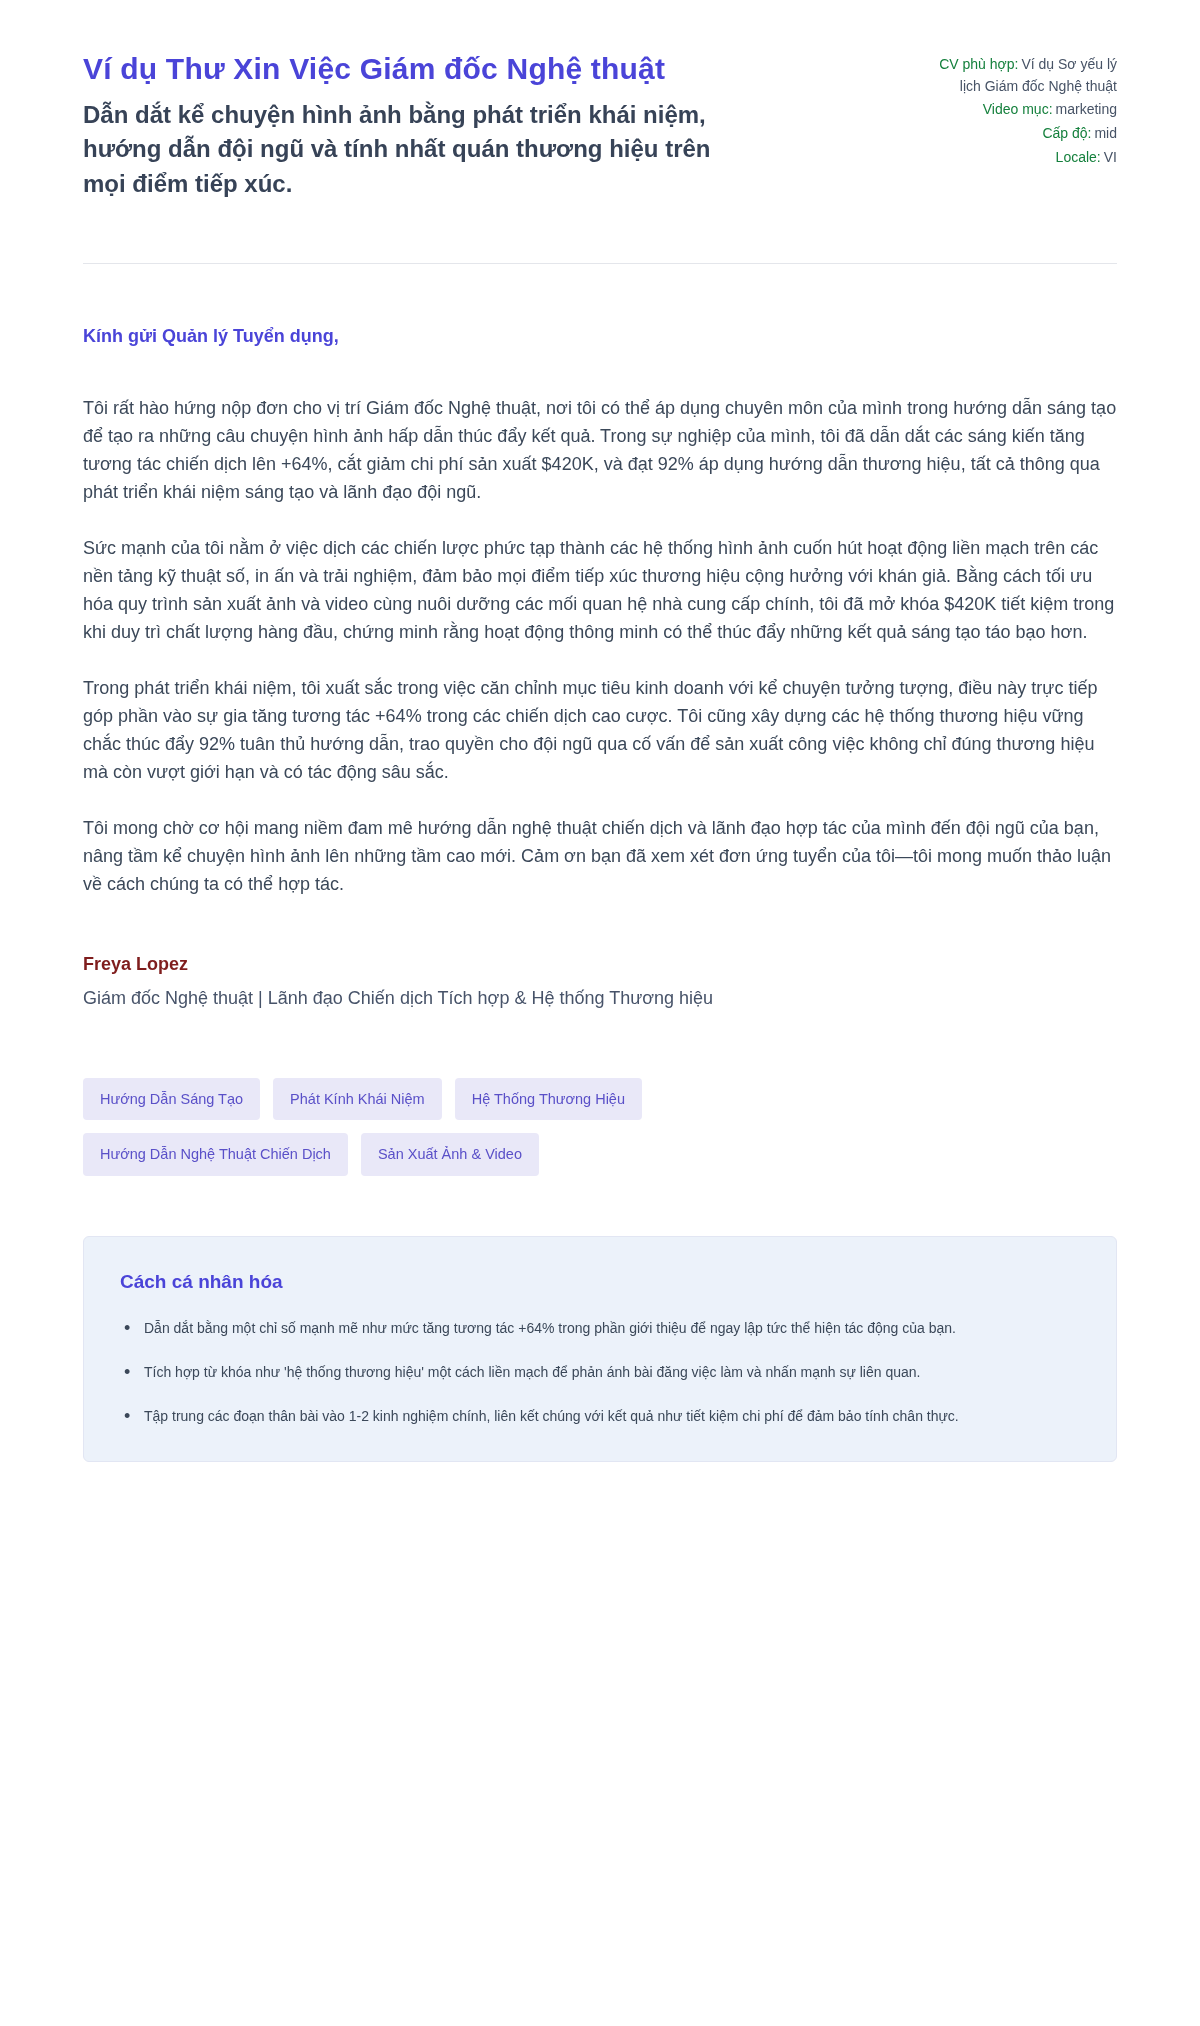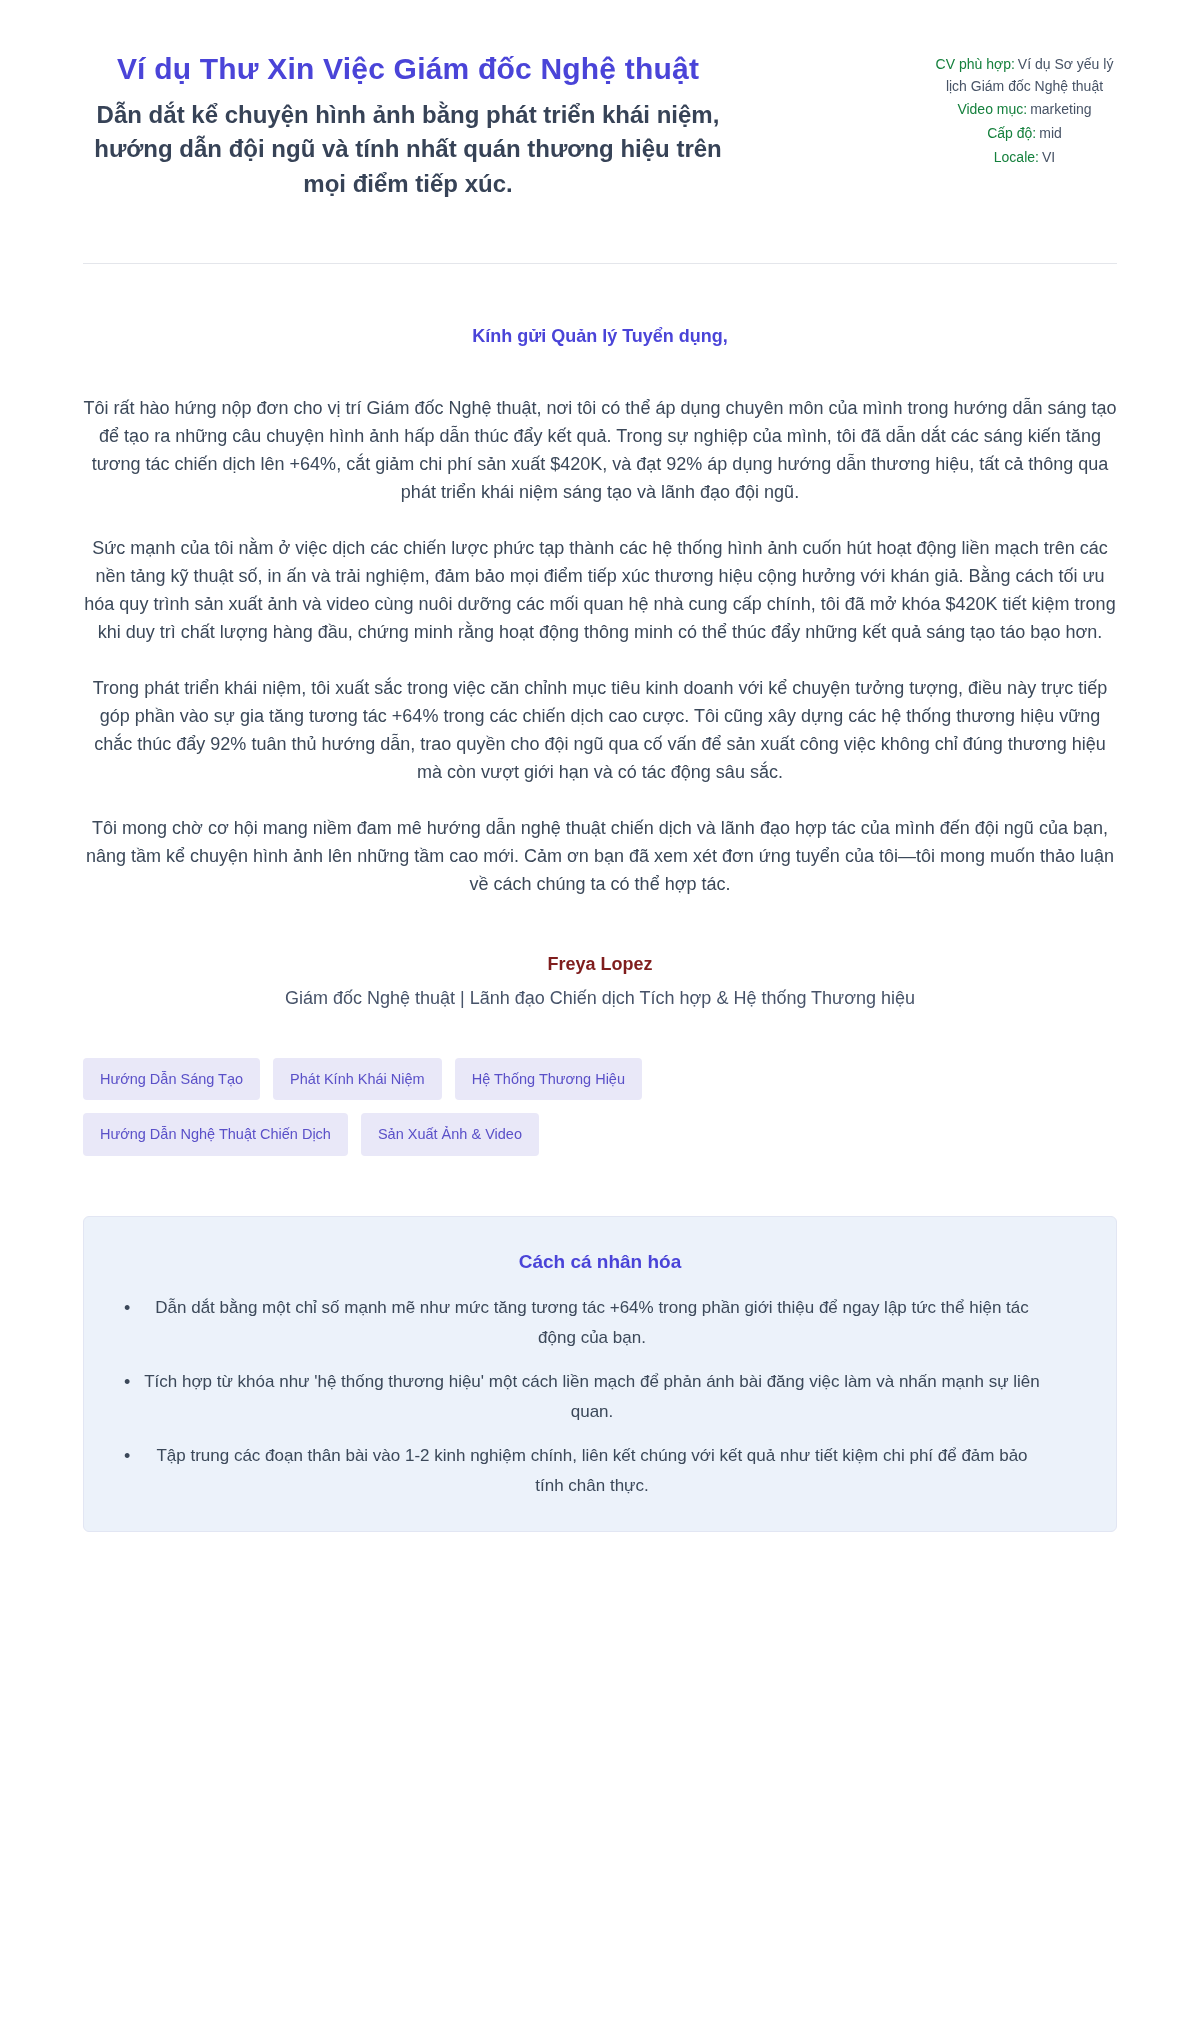--- a/index.html
+++ b/index.html
@@ -1,15 +1,15 @@
 <!DOCTYPE html>
 <html lang="vi"><head>
 <meta charset="utf-8">
 <style>
-  * { box-sizing: border-box; margin: 0; padding: 0; text-align: center; }
+  * { box-sizing: border-box; margin: 0; padding: 0; }
   html, body { background: #ffffff; }
   body {
     width: 1200px;
     min-height: 2026px;
     margin: 0 auto;
     font-family: "Liberation Sans", "DejaVu Sans", sans-serif;
     color: #3b4859;
   }
   .page { padding: 50px 83px 70px 83px; }
 
@@ -60,21 +60,21 @@
   p.sig-name {
     font-weight: bold;
     color: #7f1d1d;
     margin-top: 52px;
     margin-bottom: 6px;
   }
   p.sig-role { color: #475369; }
 
   
   .tags {
-    margin-top: 46px;
+    margin-top: 66px;
     display: flex;
     flex-wrap: wrap;
     gap: 13px;
     max-width: 720px;
   }
   .tag {
     display: inline-block;
     background: #e9e8f8;
     color: #5a50c8;
     font-size: 14.5px;
@@ -95,21 +95,21 @@
   .tips h2 {
     color: #4a44d8;
     font-size: 19px;
     font-weight: bold;
     margin-bottom: 20px;
   }
   .tips ul { list-style: none; }
   .tips li {
     position: relative;
     padding-left: 24px;
-    font-size: 17px;
+    font-size: 14px;
     line-height: 30px;
     color: #3b4859;
     margin-bottom: 14px;
     max-width: 920px;
   }
   .tips li:last-child { margin-bottom: 0; }
   .tips li::before {
     content: "•";
     position: absolute;
     left: 4px;

